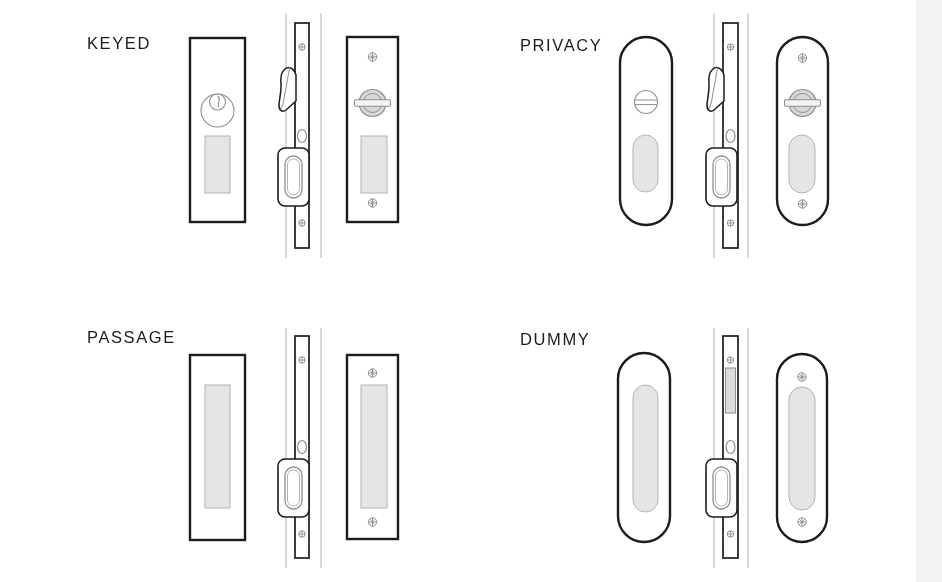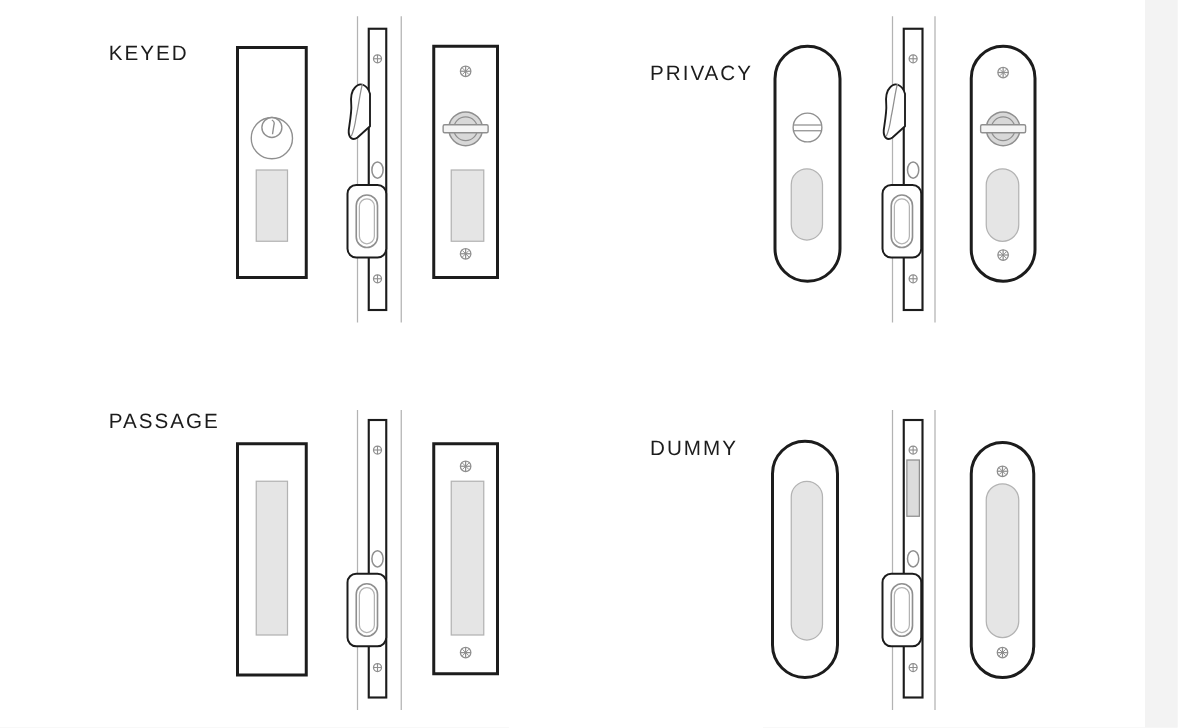--- a/index.html
+++ b/index.html
@@ -10,23 +10,23 @@
   html,body{margin:0;padding:0;background:#f3f3f3;}
   .canvas{
     position:relative; width:916px; height:582px; background:var(--background);
     font-family:Liberation Sans, sans-serif; overflow:hidden;
   }
   .section-label{
     position:absolute; font-size:16.5px; letter-spacing:1.6px;
     color:var(--label-color); font-weight:400; white-space:nowrap;
   }
   .lbl-keyed{left:87px; top:34px;}
-  .lbl-privacy{left:520px; top:50px;}
+  .lbl-privacy{left:520px; top:36px;}
   .lbl-passage{left:87px; top:328px;}
-  .lbl-dummy{left:520px; top:350px;}
+  .lbl-dummy{left:520px; top:330px;}
   svg{position:absolute; left:0; top:0;}
   .plate{fill:#fff; stroke:var(--outline); stroke-width:2.4;}
   .strip{fill:#fff; stroke:var(--outline); stroke-width:1.7;}
   .jamb{stroke:var(--light-line); stroke-width:1; fill:none;}
   .recess{fill:var(--recess-fill); stroke:var(--light-line); stroke-width:1;}
 </style>
 </head>
 <body>
 
 <div class="canvas">

